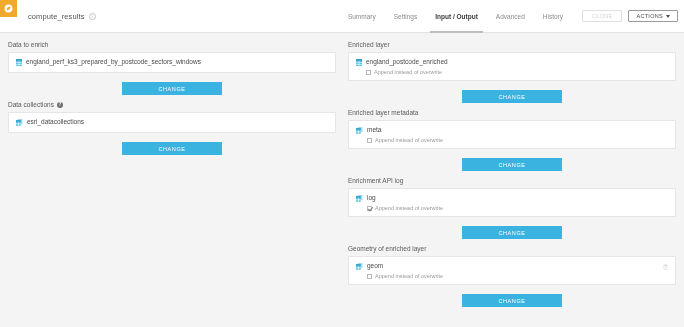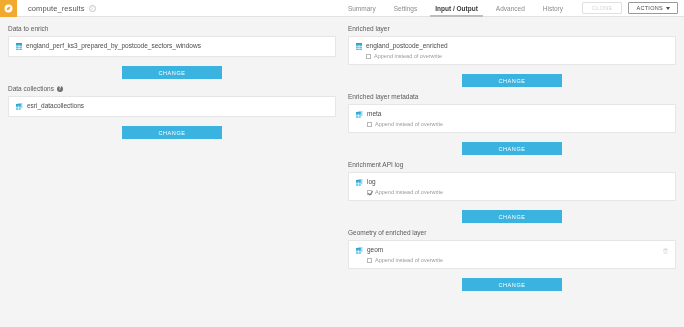--- a/index.html
+++ b/index.html
@@ -13,21 +13,21 @@
   body {
     font-family: "Liberation Sans", sans-serif;
     background: #f4f4f4;
     color: #4a4a4a;
     font-size: 7px;
     -webkit-font-smoothing: antialiased;
   }
 
   
   .app-header {
-    height: 17px;
+    height: 33px;
     background: #ffffff;
     border-bottom: 1px solid #e2e2e2;
     display: flex;
     align-items: stretch;
     position: relative;
   }
   .brand-badge {
     width: 17px;
     height: 17px;
     background: #f0ab2e;

